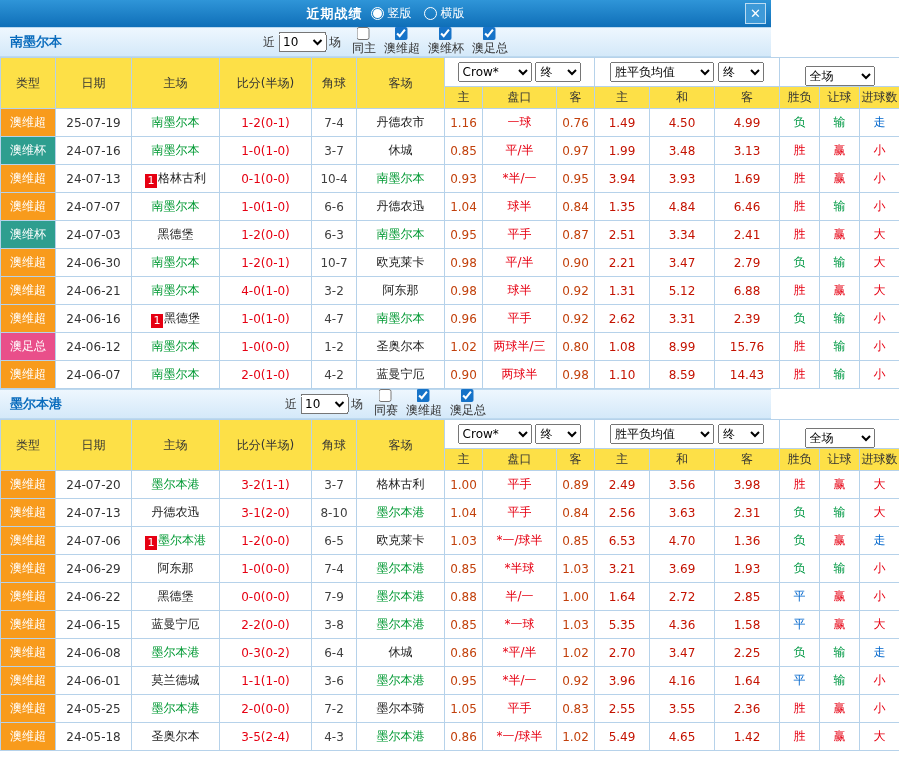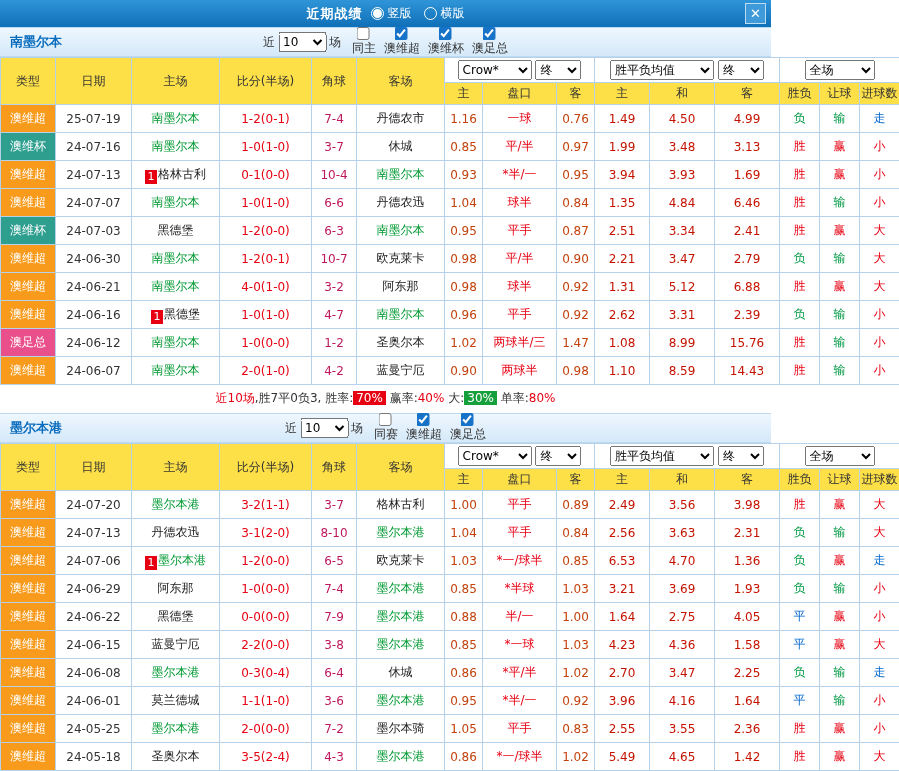--- a/index.html
+++ b/index.html
@@ -28,31 +28,31 @@
   th,td{border:1px solid #b6d2ea;text-align:center;padding:0;height:27px;overflow:hidden;white-space:nowrap;}
   thead th{background:#fde047;font-weight:normal;color:#333;}
   thead th.dd-cell{background:#fff;}
   thead tr.hrow1 th{height:24px;}
   thead tr.hrow2 th{height:21px;}
   select{font-size:12px;height:20px;font-family:inherit;vertical-align:middle;}
   .sel-count{width:48px;}
   .sel-company{width:74px;}
   .sel-final{width:46px;}
   .sel-mean{width:104px;}
-  .sel-scope{width:70px;}
+  .sel-scope{width:70px;margin-top:8px;}
 
   td.type{color:#fff;}
   .t-super{background:#F89B1C;}
   .t-cup{background:#2E9E8F;}
   .t-fa{background:#E94F8A;}
   td.date{color:#333;}
   .team{color:#222;}
   .team.self{color:#009933;}
   td.score{color:#e60012;}
-  td.corner{color:#be185d;}
+  td.corner{color:#404040;}
   td.pan{color:#e60012;}
   td.mean{color:#c41200;}
   td.odd{color:#c2410c;}
   .badge1{display:inline-block;background:#e60012;color:#fff;min-width:12px;height:14px;line-height:14px;font-size:11px;margin-right:1px;vertical-align:-2px;}
   .res-red{color:#e60012;}
   .res-green{color:#009944;}
   .res-blue{color:#0066cc;}
 
   
   .stat-footer{height:26px;display:flex;align-items:center;justify-content:center;font-size:12px;background:#fff;margin-bottom:2px;}
@@ -297,21 +297,21 @@
           </tr>
           <tr>
             <td class="type t-fa">澳足总</td>
             <td class="date">24-06-12</td>
             <td><span class="team self">南墨尔本</span></td>
             <td class="score">1-0(0-0)</td>
             <td class="corner">1-2</td>
             <td><span class="team">圣奥尔本</span></td>
             <td class="odd">1.02</td>
             <td class="pan">两球半/三</td>
-            <td class="odd">1.47</td>
+            <td class="odd">0.80</td>
             <td class="mean">1.08</td>
             <td class="mean">8.99</td>
             <td class="mean">15.76</td>
             <td class="res res-red">胜</td>
             <td class="res res-green">输</td>
             <td class="res res-red">小</td>
           </tr>
           <tr>
             <td class="type t-super">澳维超</td>
             <td class="date">24-06-07</td>
@@ -324,32 +324,20 @@
             <td class="odd">0.98</td>
             <td class="mean">1.10</td>
             <td class="mean">8.59</td>
             <td class="mean">14.43</td>
             <td class="res res-red">胜</td>
             <td class="res res-green">输</td>
             <td class="res res-red">小</td>
           </tr>
         </tbody>
     </table>
-    <div class="stat-footer">
-        <span class="text-red">近10场</span>
-        <span>,胜7平0负3, </span>
-        <span>&nbsp;胜率: </span>
-        <span class="bg-red">70%</span>
-        <span>&nbsp;赢率: </span>
-        <span class="text-red">40%</span>
-        <span>&nbsp;大: </span>
-        <span class="bg-green">30%</span>
-        <span>&nbsp;单率: </span>
-        <span class="text-red">80%</span>
-      </div>
   </div>
 
   <div class="section">
     <div class="section-bar">
       <span class="team-name">墨尔本港</span>
       <div class="controls">
         <span>近</span>
         <select class="sel-count"><option>10</option></select>
         <span>场</span>
         <span class="cb-group">
@@ -491,48 +479,48 @@
             <td class="type t-super">澳维超</td>
             <td class="date">24-06-22</td>
             <td><span class="team">黑德堡</span></td>
             <td class="score">0-0(0-0)</td>
             <td class="corner">7-9</td>
             <td><span class="team self">墨尔本港</span></td>
             <td class="odd">0.88</td>
             <td class="pan">半/一</td>
             <td class="odd">1.00</td>
             <td class="mean">1.64</td>
-            <td class="mean">2.75</td>
-            <td class="mean">4.05</td>
+            <td class="mean">2.72</td>
+            <td class="mean">2.85</td>
             <td class="res res-blue">平</td>
             <td class="res res-red">赢</td>
             <td class="res res-red">小</td>
           </tr>
           <tr>
             <td class="type t-super">澳维超</td>
             <td class="date">24-06-15</td>
             <td><span class="team">蓝曼宁厄</span></td>
             <td class="score">2-2(0-0)</td>
             <td class="corner">3-8</td>
             <td><span class="team self">墨尔本港</span></td>
             <td class="odd">0.85</td>
             <td class="pan">*一球</td>
             <td class="odd">1.03</td>
-            <td class="mean">4.23</td>
+            <td class="mean">5.35</td>
             <td class="mean">4.36</td>
             <td class="mean">1.58</td>
             <td class="res res-blue">平</td>
             <td class="res res-red">赢</td>
             <td class="res res-red">大</td>
           </tr>
           <tr>
             <td class="type t-super">澳维超</td>
             <td class="date">24-06-08</td>
             <td><span class="team self">墨尔本港</span></td>
-            <td class="score">0-3(0-4)</td>
+            <td class="score">0-3(0-2)</td>
             <td class="corner">6-4</td>
             <td><span class="team">休城</span></td>
             <td class="odd">0.86</td>
             <td class="pan">*平/半</td>
             <td class="odd">1.02</td>
             <td class="mean">2.70</td>
             <td class="mean">3.47</td>
             <td class="mean">2.25</td>
             <td class="res res-green">负</td>
             <td class="res res-green">输</td>

